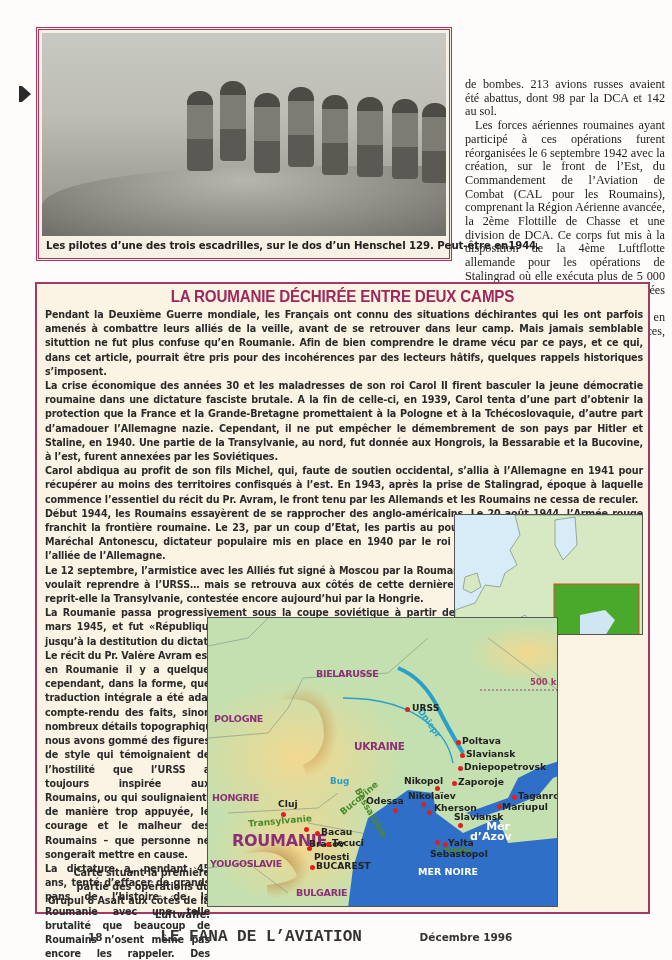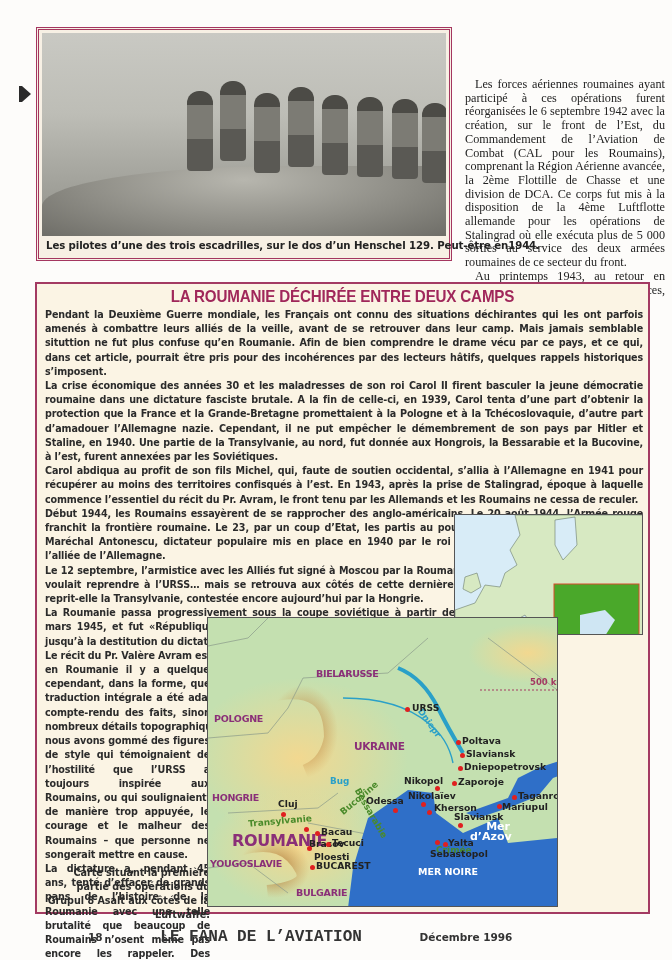--- a/index.html
+++ b/index.html
@@ -106,20 +106,21 @@
     <div class="pilot" style="left:246px;top:54px"></div>
     <div class="pilot" style="left:280px;top:62px"></div>
     <div class="pilot" style="left:315px;top:64px"></div>
     <div class="pilot" style="left:350px;top:66px"></div>
     <div class="pilot" style="left:380px;top:70px"></div>
   </div>
   <div class="photo-caption">Les pilotes d’une des trois escadrilles, sur le dos d’un Henschel 129. Peut-être en1944.</div>
 </div>
 
 <div class="col-right">
+  <p>de bombes. 213 avions russes avaient été abattus, dont 98 par la DCA et 142 au sol.</p>
   <p class="indent">Les forces aériennes roumaines ayant participé à ces opérations furent réorganisées le 6 septembre 1942 avec la création, sur le front de l’Est, du Commandement de l’Aviation de Combat (CAL pour les Roumains), comprenant la Région Aérienne avancée, la 2ème Flottille de Chasse et une division de DCA. Ce corps fut mis à la disposition de la 4ème Luftflotte allemande pour les opérations de Stalingrad où elle exécuta plus de 5 000 sorties au service des deux armées roumaines de ce secteur du front.</p>
   <p class="indent">Au printemps 1943, au retour en Roumanie de la majorité de ces forces, fut</p>
 </div>
 
 <div class="box">
   <div class="box-title">LA ROUMANIE DÉCHIRÉE ENTRE DEUX CAMPS</div>
   <div class="box-text">
     <p>Pendant la Deuxième Guerre mondiale, les Français ont connu des situations déchirantes qui les ont parfois amenés à combattre leurs alliés de la veille, avant de se retrouver dans leur camp. Mais jamais semblable situttion ne fut plus confuse qu’en Roumanie. Afin de bien comprendre le drame vécu par ce pays, et ce qui, dans cet article, pourrait être pris pour des incohérences par des lecteurs hâtifs, quelques rappels historiques s’imposent.</p>
     <p>La crise économique des années 30 et les maladresses de son roi Carol II firent basculer la jeune démocratie roumaine dans une dictature fasciste brutale. A la fin de celle-ci, en 1939, Carol tenta d’une part d’obtenir la protection que la France et la Grande-Bretagne promettaient à la Pologne et à la Tchécoslovaquie, d’autre part d’amadouer l’Allemagne nazie. Cependant, il ne put empêcher le démembrement de son pays par Hitler et Staline, en 1940. Une partie de la Transylvanie, au nord, fut donnée aux Hongrois, la Bessarabie et la Bucovine, à l’est, furent annexées par les Soviétiques.</p>
     <p>Carol abdiqua au profit de son fils Michel, qui, faute de soutien occidental, s’allia à l’Allemagne en 1941 pour récupérer au moins des territoires confisqués à l’est. En 1943, après la prise de Stalingrad, époque à laquelle commence l’essentiel du récit du Pr. Avram, le front tenu par les Allemands et les Roumains ne cessa de reculer.</p>

